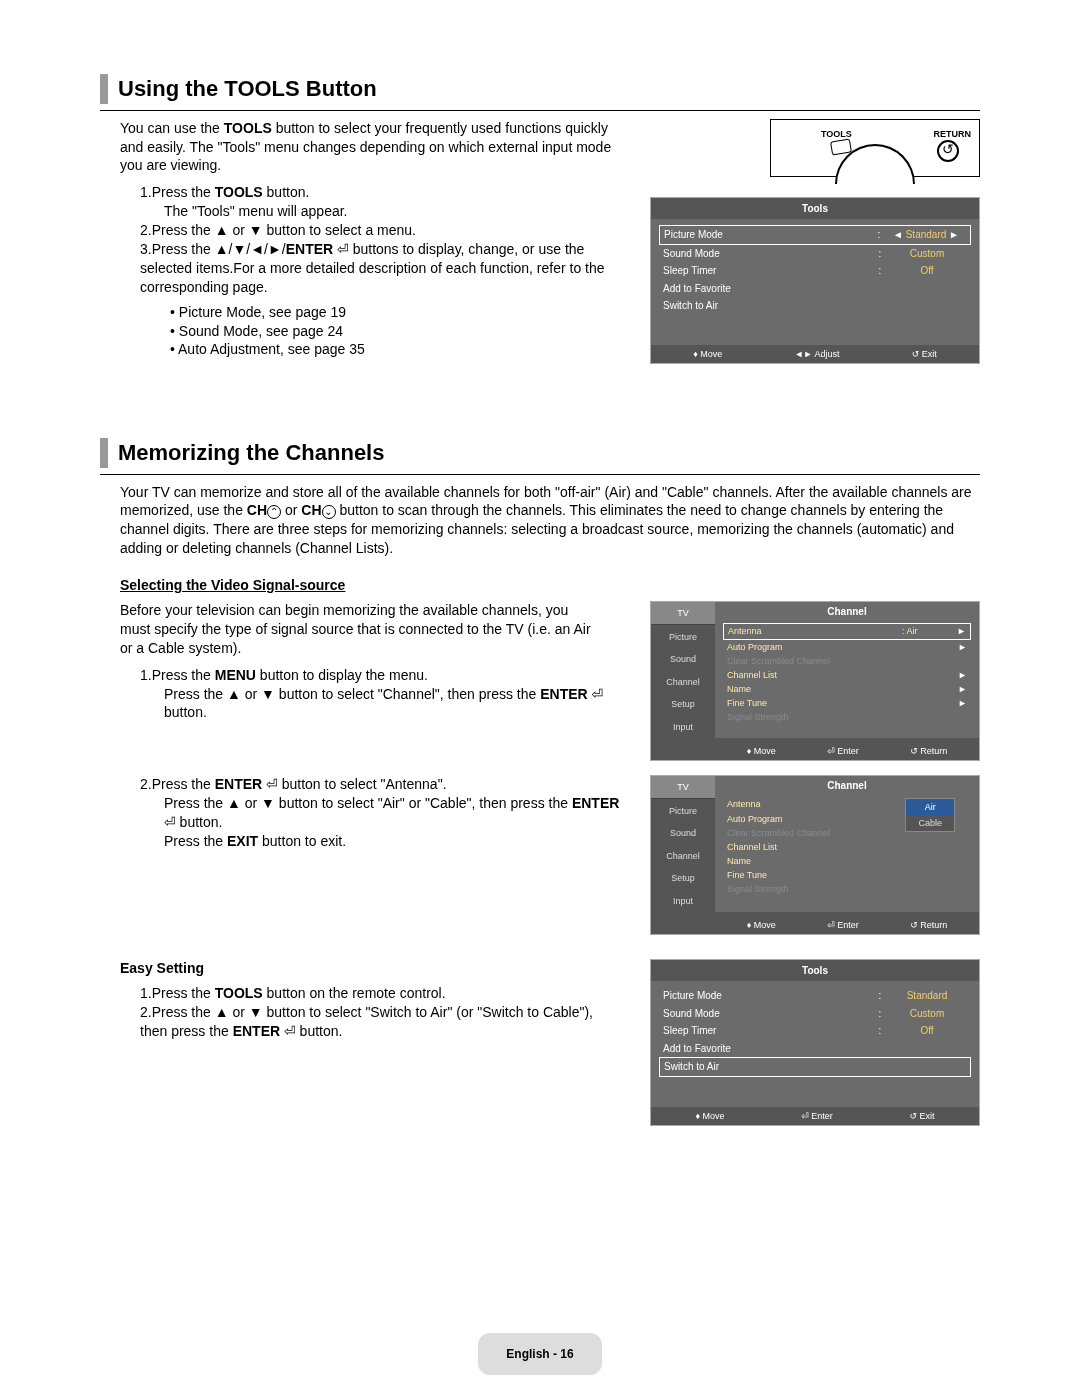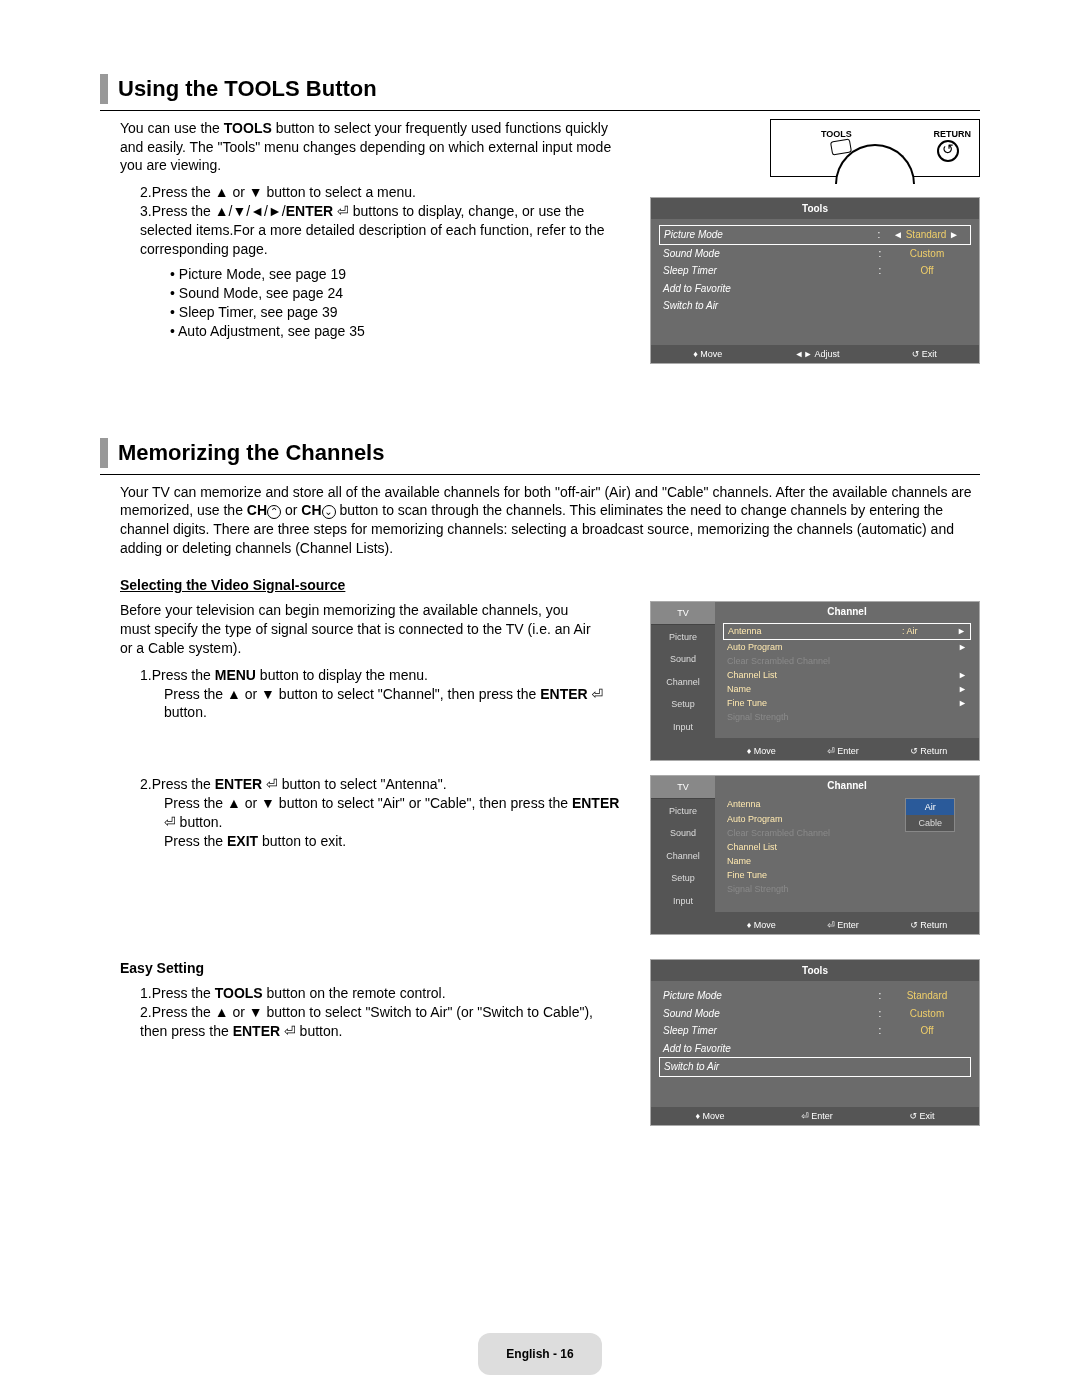--- a/index.html
+++ b/index.html
@@ -82,21 +82,21 @@
     padding: 4px 0;
     font-weight: bold;
   }
   .osd .osd-body {
     background: #6b6b6b;
     padding: 6px 8px 30px 8px;
     min-height: 80px;
   }
   .osd .row { display:flex; justify-content:space-between; padding: 2px 4px; }
   .osd .row.sel { border: 1px solid #fff; }
-  .osd .row .k { flex:1;font-style:italic; }
+  .osd .row .k { flex:1; }
   .osd .row .sep { width: 14px; text-align:center; }
   .osd .row .v { width: 80px; text-align:center; color:#f0cf6a; }
   .osd .row .v.arrows::before { content:"◄ "; color:#fff; }
   .osd .row .v.arrows::after { content:" ►"; color:#fff; }
   .osd .footer {
     background: #555;
     display:flex; justify-content:space-around;
     padding: 3px 6px;
     font-size: 9px;
   }
@@ -199,28 +199,30 @@
       <span>◄► Adjust</span>
       <span>↺ Exit</span>
     </div>
   </div>
 
   <p class="intro intro-limited">
     <span>You can use the </span><b>TOOLS</b><span> button to select your frequently used functions quickly and easily. The "Tools" menu changes depending on which external input mode you are viewing.</span>
   </p>
 
   <div class="ol-steps">
+    <div><span class="num">1.</span><span>Press the </span><b>TOOLS</b><span> button.</span><br>
+      <span style="margin-left:24px; display:inline-block;">The "Tools" menu will appear.</span>
+    </div>
     <div><span class="num">2.</span><span>Press the ▲ or ▼ button to select a menu.</span></div>
     <div><span class="num">3.</span><span>Press the ▲/▼/◄/►/</span><b>ENTER</b><span class="enter-icon"></span><span> buttons to display, change, or use the selected items.For a more detailed description of each function, refer to the corresponding page.</span></div>
   </div>
 
   <ul class="bullets" id="s1-bullets">
       <li>• Picture Mode, see page 19</li>
       <li>• Sound Mode, see page 24</li>
-      <li>• Sleep Timer, see page 39</li>
       <li>• Auto Adjustment, see page 35</li>
     </ul>
 </div>
 
 <div style="height:60px;"></div>
 
 <h2 class="section-title">Memorizing the Channels</h2>
 <hr class="section-rule">
 
 <p class="intro">

